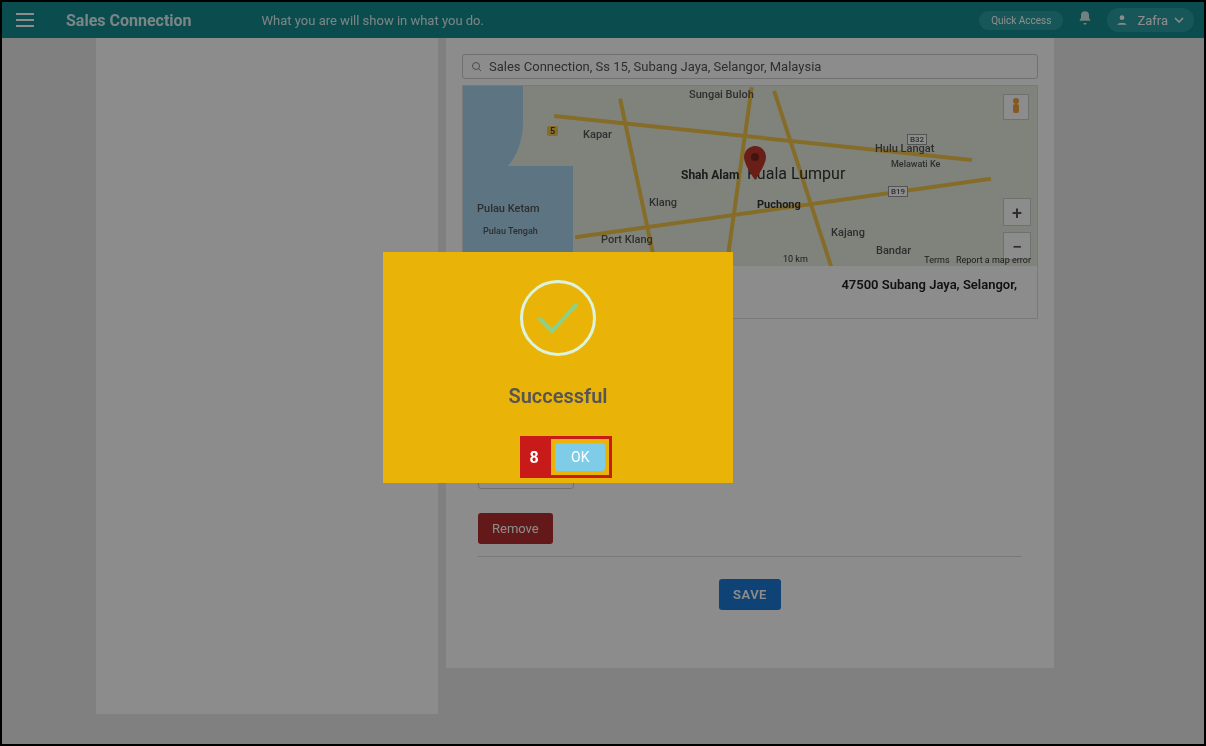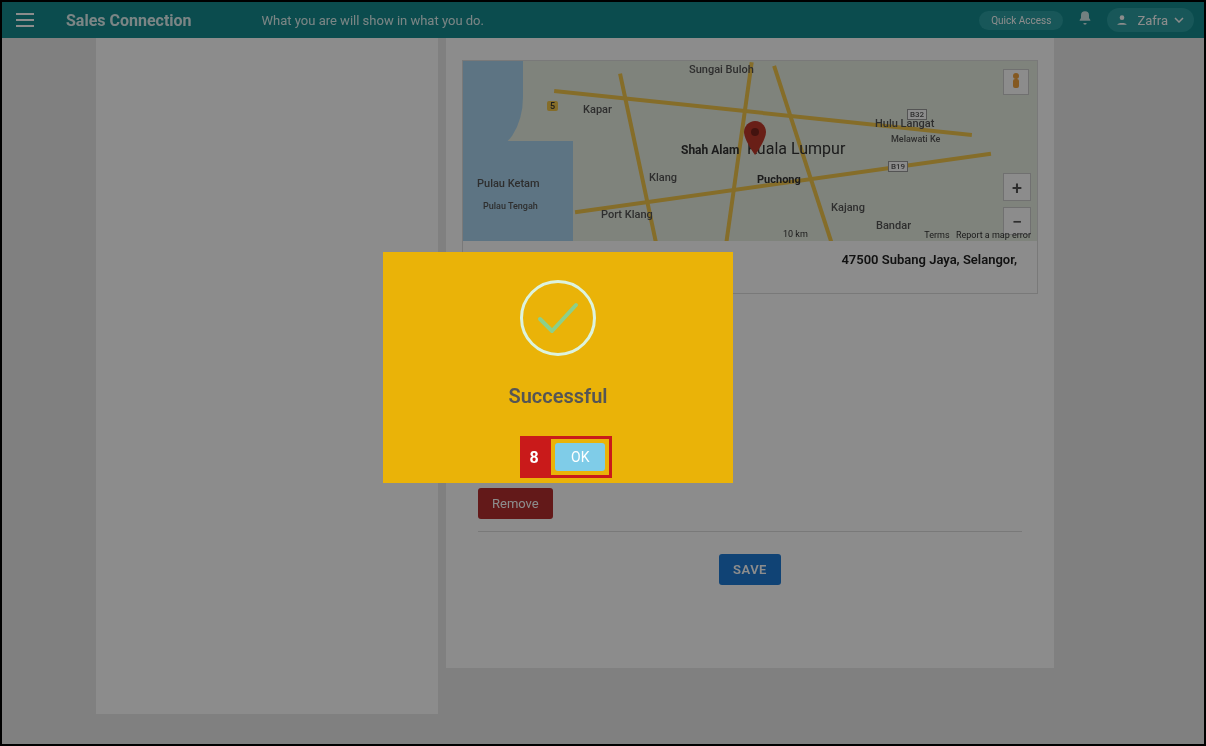--- a/index.html
+++ b/index.html
@@ -84,20 +84,27 @@
     <svg width="10" height="6" viewBox="0 0 10 6">
         <path d="M1 1l4 4 4-4" stroke="#fff" stroke-width="1.5" fill="none"></path>
       </svg>
   </span>
 </div>
 
 <div class="page-bg">
   <div class="card sidebar-card"></div>
 
   <div class="card main-card">
+    <div class="search-box">
+      <svg width="12" height="12" viewBox="0 0 24 24">
+          <circle cx="10" cy="10" r="7" stroke="#888" stroke-width="2" fill="none"></circle>
+          <path d="M15 15l5 5" stroke="#888" stroke-width="2"></path>
+        </svg>
+      <span>Sales Connection, Ss 15, Subang Jaya, Selangor, Malaysia</span>
+    </div>
     
     <div class="map-wrap">
       <div class="map">
 
         <div style="position:absolute; left:0; top:80px; width:110px; height:100px; background:#a9d4ef;"></div>
         <div style="position:absolute; left:0; top:0; width:60px; height:90px; background:#a9d4ef; border-bottom-right-radius:60%;"></div>
 
         <div class="road" style="left:90px; top:50px; width:420px; height:4px; transform:rotate(6deg);"></div>
         <div class="road" style="left:180px; top:10px; width:4px; height:240px; transform:rotate(-12deg);"></div>
         <div class="road" style="left:270px; top:0; width:4px; height:240px; transform:rotate(8deg);"></div>

